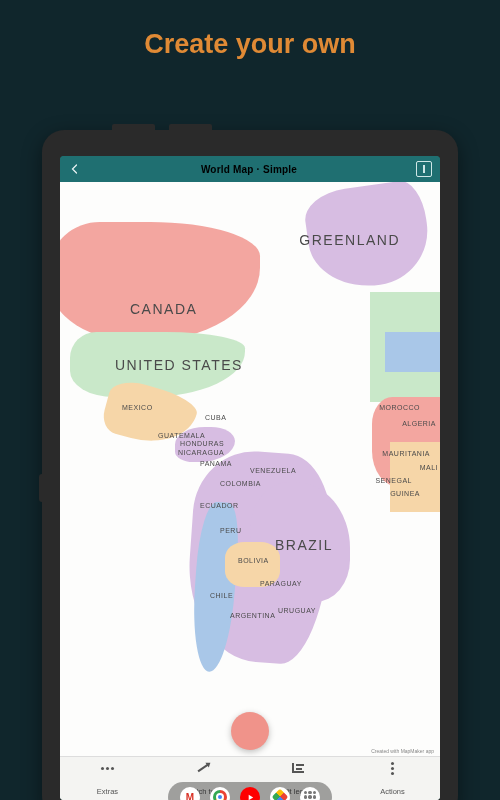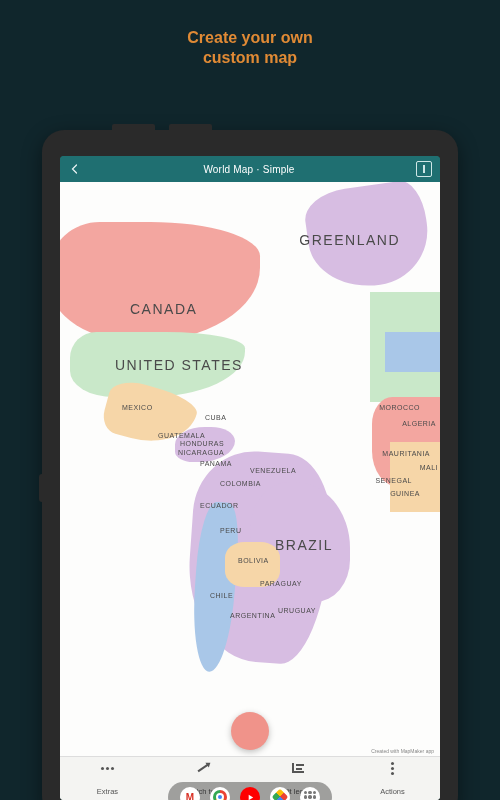--- a/index.html
+++ b/index.html
@@ -7,21 +7,21 @@
     width: 500px;
     height: 800px;
     background: #10262c;
     font-family: -apple-system, Helvetica, Arial, sans-serif;
     overflow: hidden;
     position: relative;
   }
   .headline {
     text-align: center;
     color: #e08a35;
-    font-size: 16px;
+    font-size: 27px;
     font-weight: 700;
     line-height: 1.25;
     padding: 28px 20px 18px;
   }
   .tablet-frame {
     position: absolute;
     left: 42px;
     right: 42px;
     top: 130px;
     bottom: -18px;
@@ -61,22 +61,23 @@
   .status-icons { display:flex; gap:3px; align-items:center; }
   .status-icons span { display:inline-block; }
   .tri { width:0;height:0;border-left:5px solid transparent;border-bottom:6px solid #eaf4f4; }
   .batt { width:5px;height:8px;border:1px solid #eaf4f4; position:relative; }
   .batt::after{content:'';position:absolute;left:1px;right:1px;bottom:0;height:70%;background:#eaf4f4;}
   .appbar {
     height: 26px;
     display:flex; align-items:center;
     padding: 0 8px;
     gap: 6px;
-    color:#ffffff;
+    color:#000000;
     background:#1f6f71;
+    font-weight:bold;
   }
   .back-arrow {
     width: 14px; height: 14px;
     display:flex;align-items:center;justify-content:center;
     cursor:pointer;
   }
   .back-arrow svg { width:12px;height:12px; }
   .appbar-title { flex:1; text-align:center; font-size:10px; letter-spacing:.2px; }
   .appbar-action {
     width:16px;height:16px;border:1px solid #cfe7e7;border-radius:2px;
@@ -207,21 +208,20 @@
   .photos div{width:12px;height:12px;background:conic-gradient(#ea4335 0 90deg,#4285f4 90deg 180deg,#34a853 180deg 270deg,#fbbc05 270deg 360deg);border-radius:3px;transform:rotate(45deg);}
   .more{background:#fff;}
   .more div{width:12px;height:12px;display:grid;grid-template-columns:repeat(3,1fr);gap:1px;}
   .more i{background:#777;border-radius:50%;}
 </style>
 </head>
 <body>
 
 <div class="headline">
   <span>Create your own</span><br>
-  <span>custom map</span>
 </div>
 
 <div class="tablet-frame">
   <div class="tablet-notches">
       <span></span>
       <span></span>
     </div>
   <div class="side-btn"></div>
 
   <div class="screen">

